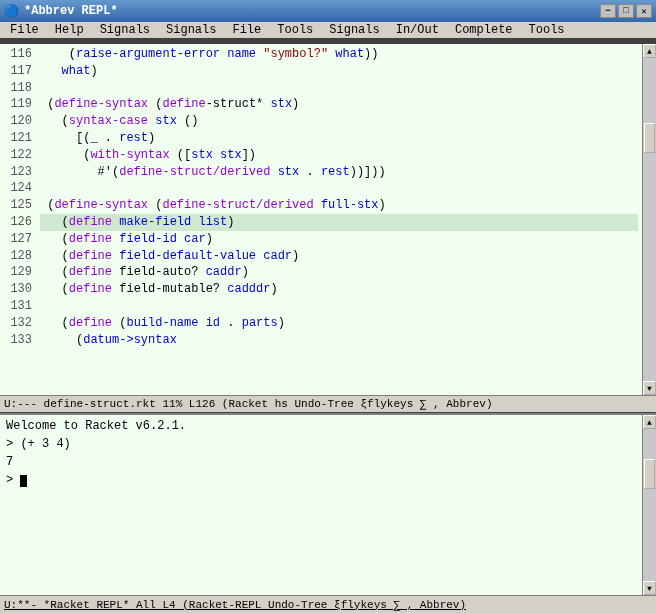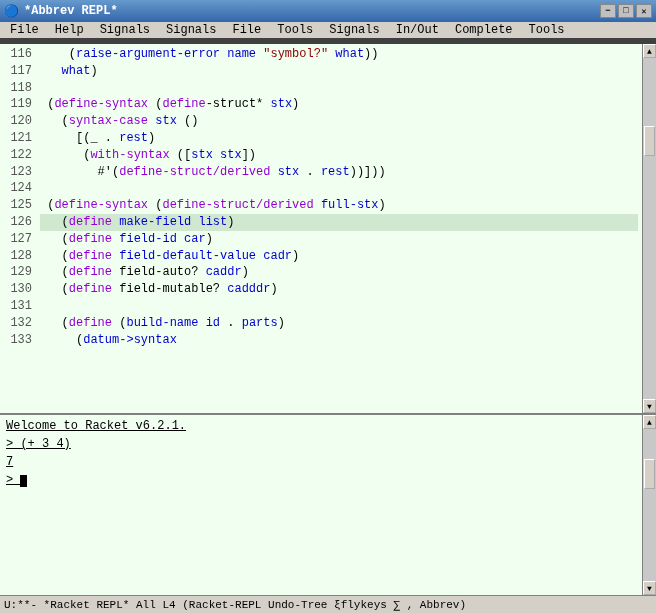--- a/index.html
+++ b/index.html
@@ -176,21 +176,20 @@
     }
 
     #repl-content {
       flex: 1;
       padding: 2px 6px;
       font-size: 12px;
       line-height: 1.5;
       overflow: hidden;
       white-space: pre;
       color: #000;
-      text-decoration: underline;
     }
 
     #repl-scrollbar {
       position: absolute;
       right: 0;
       top: 0;
       bottom: 18px;
       width: 14px;
       background: #d4d0c8;
       display: flex;
@@ -203,20 +202,21 @@
       background: #d4d0c8;
       height: 18px;
       display: flex;
       align-items: center;
       padding: 0 4px;
       font-size: 11px;
       color: #000;
       border-top: 1px solid #808080;
       white-space: nowrap;
       overflow: hidden;
+      text-decoration: underline;
     }
   </style>
 </head>
 <body>
 
 <div id="title-bar">
   <div id="title-bar-left">
     <div id="title-icon">🔵</div>
     <div id="title-text">*Abbrev REPL*</div>
   </div>
@@ -263,20 +263,23 @@
 </div>
     <div id="code-area"><span style="display:block;">    (<span style="color:#0000CD">raise-argument-error</span> <span style="color:#0000CD">name</span> <span style="color:#8B0000">"symbol?"</span> <span style="color:#0000CD">what</span>))</span><span style="display:block;">   <span style="color:#0000CD">what</span>)</span><span style="display:block;"> </span><span style="display:block;"> (<span style="color:#9400D3"><span style="color:#9400D3">define</span>-syntax</span> (<span style="color:#9400D3">define</span>-struct* <span style="color:#0000CD">stx</span>)</span><span style="display:block;">   (<span style="color:#9400D3">syntax-case</span> <span style="color:#0000CD">stx</span> ()</span><span style="display:block;">     [(_ . <span style="color:#0000CD">rest</span>)</span><span style="display:block;">      (<span style="color:#9400D3">with-syntax</span> ([<span style="color:#0000CD">stx</span> <span style="color:#0000CD">stx</span>])</span><span style="display:block;">        #'(<span style="color:#9400D3"><span style="color:#9400D3">define</span>-struct/derived</span> <span style="color:#0000CD">stx</span> . <span style="color:#0000CD">rest</span>))]))</span><span style="display:block;"> </span><span style="display:block;"> (<span style="color:#9400D3"><span style="color:#9400D3">define</span>-syntax</span> (<span style="color:#9400D3"><span style="color:#9400D3">define</span>-struct/derived</span> <span style="color:#0000CD">full-stx</span>)</span><span style="background:#d0e8d0;display:block;">   (<span style="color:#9400D3">define</span> <span style="color:#0000CD">make-field</span> <span style="color:#0000CD">list</span>)</span><span style="display:block;">   (<span style="color:#9400D3">define</span> <span style="color:#0000CD">field-<span style="color:#0000CD">id</span></span> <span style="color:#0000CD">car</span>)</span><span style="display:block;">   (<span style="color:#9400D3">define</span> <span style="color:#0000CD">field-default-value</span> <span style="color:#0000CD">cadr</span>)</span><span style="display:block;">   (<span style="color:#9400D3">define</span> field-auto? <span style="color:#0000CD">caddr</span>)</span><span style="display:block;">   (<span style="color:#9400D3">define</span> field-mutable? <span style="color:#0000CD">cadddr</span>)</span><span style="display:block;"> </span><span style="display:block;">   (<span style="color:#9400D3">define</span> (<span style="color:#0000CD">build-<span style="color:#0000CD">name</span></span> <span style="color:#0000CD">id</span> . <span style="color:#0000CD">parts</span>)</span><span style="display:block;">     (<span style="color:#0000CD">datum-&gt;syntax</span></span></div>
     <div id="editor-scrollbar">
       <div class="scrollbar-btn">▲</div>
       <div class="scrollbar-track">
         <div class="scrollbar-thumb"></div>
       </div>
       <div class="scrollbar-btn">▼</div>
     </div>
   </div>
+  <div id="editor-status">
+    <span>U:---  define-struct.rkt   11%  L126   (Racket hs Undo-Tree ξflykeys ∑ , Abbrev)</span>
+  </div>
 
   <div id="repl-pane">
     <div id="repl-content">Welcome to Racket v6.2.1.
 &gt; (+ 3 4)
 7
 &gt; <span style="display:inline-block;width:7px;height:12px;background:#000;vertical-align:text-bottom;"></span>
 </div>
     <div id="repl-scrollbar">
       <div class="scrollbar-btn">▲</div>
       <div class="scrollbar-track">

